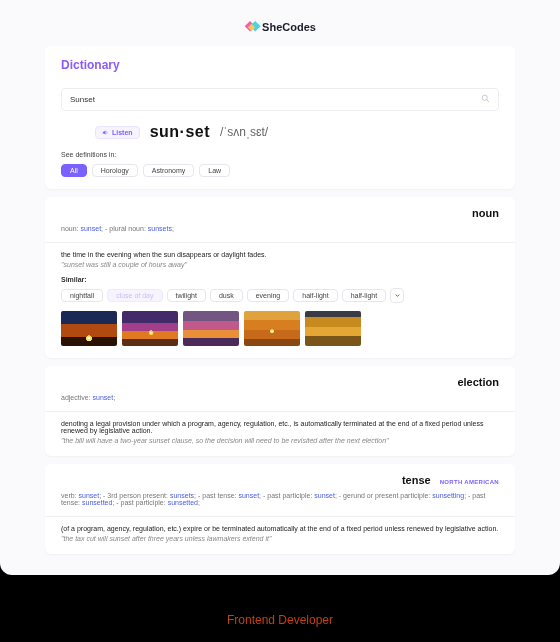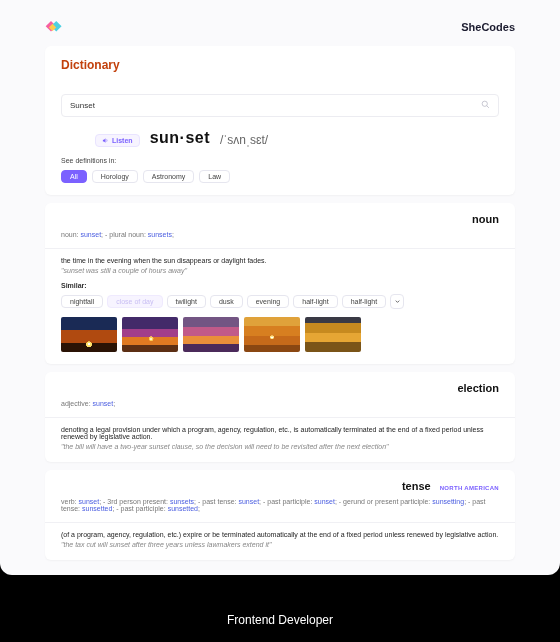--- a/index.html
+++ b/index.html
@@ -1,28 +1,28 @@
 <!DOCTYPE html>
 <html><head>
 <meta charset="utf-8">
 <style>
   * { box-sizing: border-box; margin: 0; padding: 0; }
   body { font-family: -apple-system, BlinkMacSystemFont, "Segoe UI", Arial, sans-serif; background:#000; width:560px; height:642px; overflow:hidden; font-size:10px; }
   .page { background:#fafafc; width:560px; height:575px; border-radius: 0 0 12px 12px; overflow:hidden; position:relative;}
   .inner { padding: 12px 45px 0 45px; }
-  .brand { display:flex; align-items:center; justify-content:space-between; padding:6px 0 10px 0;}
+  .brand { display:flex; align-items:center; justify-content:center; padding:6px 0 10px 0;}
   .brand-logo { width:18px; height:18px; display:flex; align-items:center; justify-content:center;}
   .brand-name { font-weight:700; font-size:11px; color:#1a1a2e;}
   .card { background:#fff; border-radius:6px; box-shadow: 0 1px 2px rgba(0,0,0,0.04); padding:12px 16px; margin-bottom:8px;}
   .card.tight { padding:10px 16px 12px 16px;}
-  h1.title { font-size:12px; font-weight:700; margin-bottom:22px; color:#c2410c;}
+  h1.title { font-size:12px; font-weight:700; margin-bottom:16px; color:#8b5cf6;}
   .search { display:flex; align-items:center; border:1px solid #ececf1; border-radius:4px; padding:5px 8px; margin-bottom:12px;}
   .search input { border:none; outline:none; flex:1; font-size:8px; color:#333; background:transparent;}
   .search .sicon { color:#b5b5c3; font-size:9px;}
-  .wordrow { display:flex; align-items:flex-end; gap:10px; margin-bottom:10px;padding-left:34px;}
+  .wordrow { display:flex; align-items:center; gap:10px; margin-bottom:10px;padding-left:34px;}
   .listen { display:inline-flex; align-items:center; gap:3px; border:1px solid #e9e4ff; background:#f7f4ff; color:#7b61ff; border-radius:4px; padding:2px 6px; font-size:7px; font-weight:600;}
   .listen svg { width:7px; height:7px; }
   .word { font-size:16px; font-weight:700; letter-spacing:0.5px; color:#111;}
   .phon { font-size:12px; color:#666;}
   .seedef { font-size:7px; color:#444; margin-bottom:6px;}
   .chips { display:flex; gap:5px; flex-wrap:wrap;}
   .chip { border:1px solid #e6e6ef; border-radius:4px; padding:2px 8px; font-size:7px; color:#444; background:#fff;}
   .chip.active { background:#7b61ff; border-color:#7b61ff; color:#fff;}
   .chip.faded { background:#f7f4ff; border-color:#efeafe; color:#c9bff3;}
   .pos { font-size:11px; font-weight:700; color:#111; margin-bottom:6px;text-align:right;}
@@ -30,21 +30,21 @@
   .grammar { font-size:7px; color:#777; margin-bottom:10px;}
   .grammar .kw { color:#4a5de0;}
   .hr { border:none; border-top:1px solid #f0f0f4; margin:6px -16px 8px -16px;}
   .def { font-size:7px; color:#222; margin-bottom:3px;}
   .ex { font-size:7px; color:#888; font-style:italic;}
   .similar-label { font-size:7px; font-weight:700; color:#333; margin:8px 0 5px 0;}
   .similar-row { display:flex; align-items:center; gap:4px; flex-wrap:nowrap;}
   .more { border:1px solid #e6e6ef; border-radius:4px; width:14px; height:15px; display:flex; align-items:center; justify-content:center; font-size:7px; color:#555; background:#fff;}
   .images { display:flex; gap:5px; margin-top:8px;}
   .thumb { width:56px; height:35px; border-radius:2px; overflow:hidden;}
-  .footer { color:#ffffff; text-align:center; font-size:12px; padding-top:38px;}
+  .footer { color:#c2410c; text-align:center; font-size:12px; padding-top:38px;}
   
   .t1 { background: radial-gradient(circle at 50% 78%, #fff 0 3%, #ffe36b 3% 7%, transparent 8%), linear-gradient(#1a2a55 0 38%, #b04a10 38% 74%, #2a1305 74% 100%);}
   .t2 { background: radial-gradient(circle at 52% 62%, #fff4c2 0 3%, #ffcf5a 3% 6%, transparent 7%), linear-gradient(#432a69 0 35%, #a23e8a 35% 58%, #e07a22 58% 80%, #5c2f14 80% 100%);}
   .t3 { background: linear-gradient(#735583 0 30%, #c15a89 30% 55%, #e98f3a 55% 78%, #4b2a5a 78% 100%);}
   .t4 { background: radial-gradient(circle at 50% 58%, #fff 0 2%, #ffe58a 2% 5%, transparent 6%), linear-gradient(#e0a23a 0 25%, #d77f20 25% 55%, #c66a1a 55% 80%, #8a4712 80% 100%);}
   .t5 { background: linear-gradient(#3a3a45 0 18%, #c78a1f 18% 45%, #e6a634 45% 72%, #7a5418 72% 100%);}
 </style>
 </head>
 <body>
 

